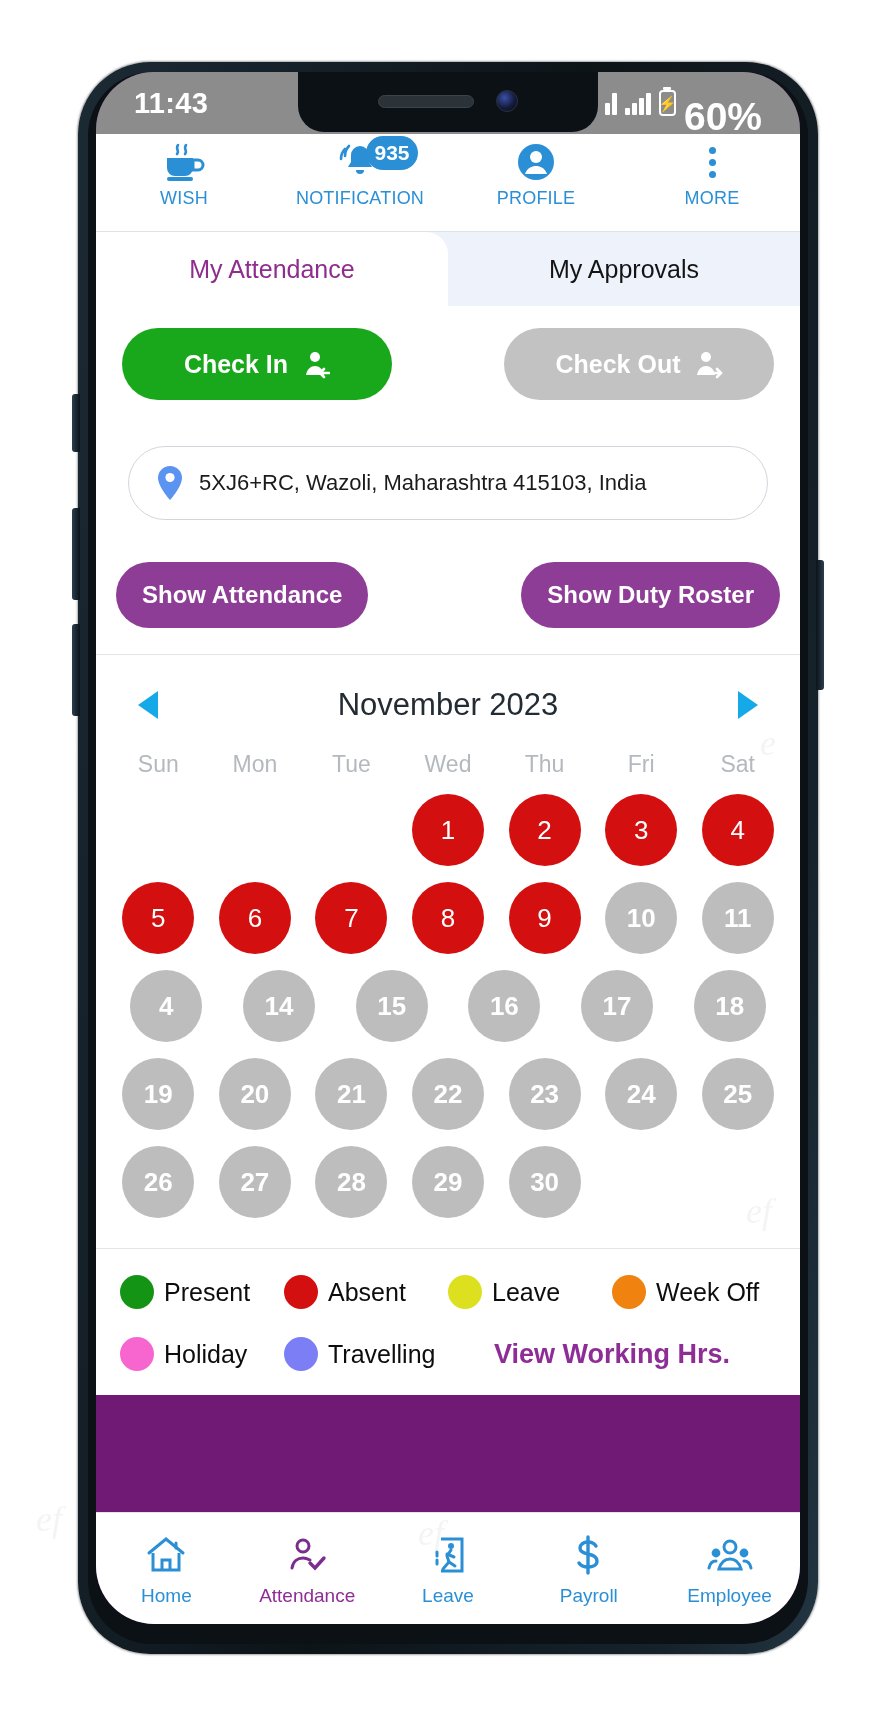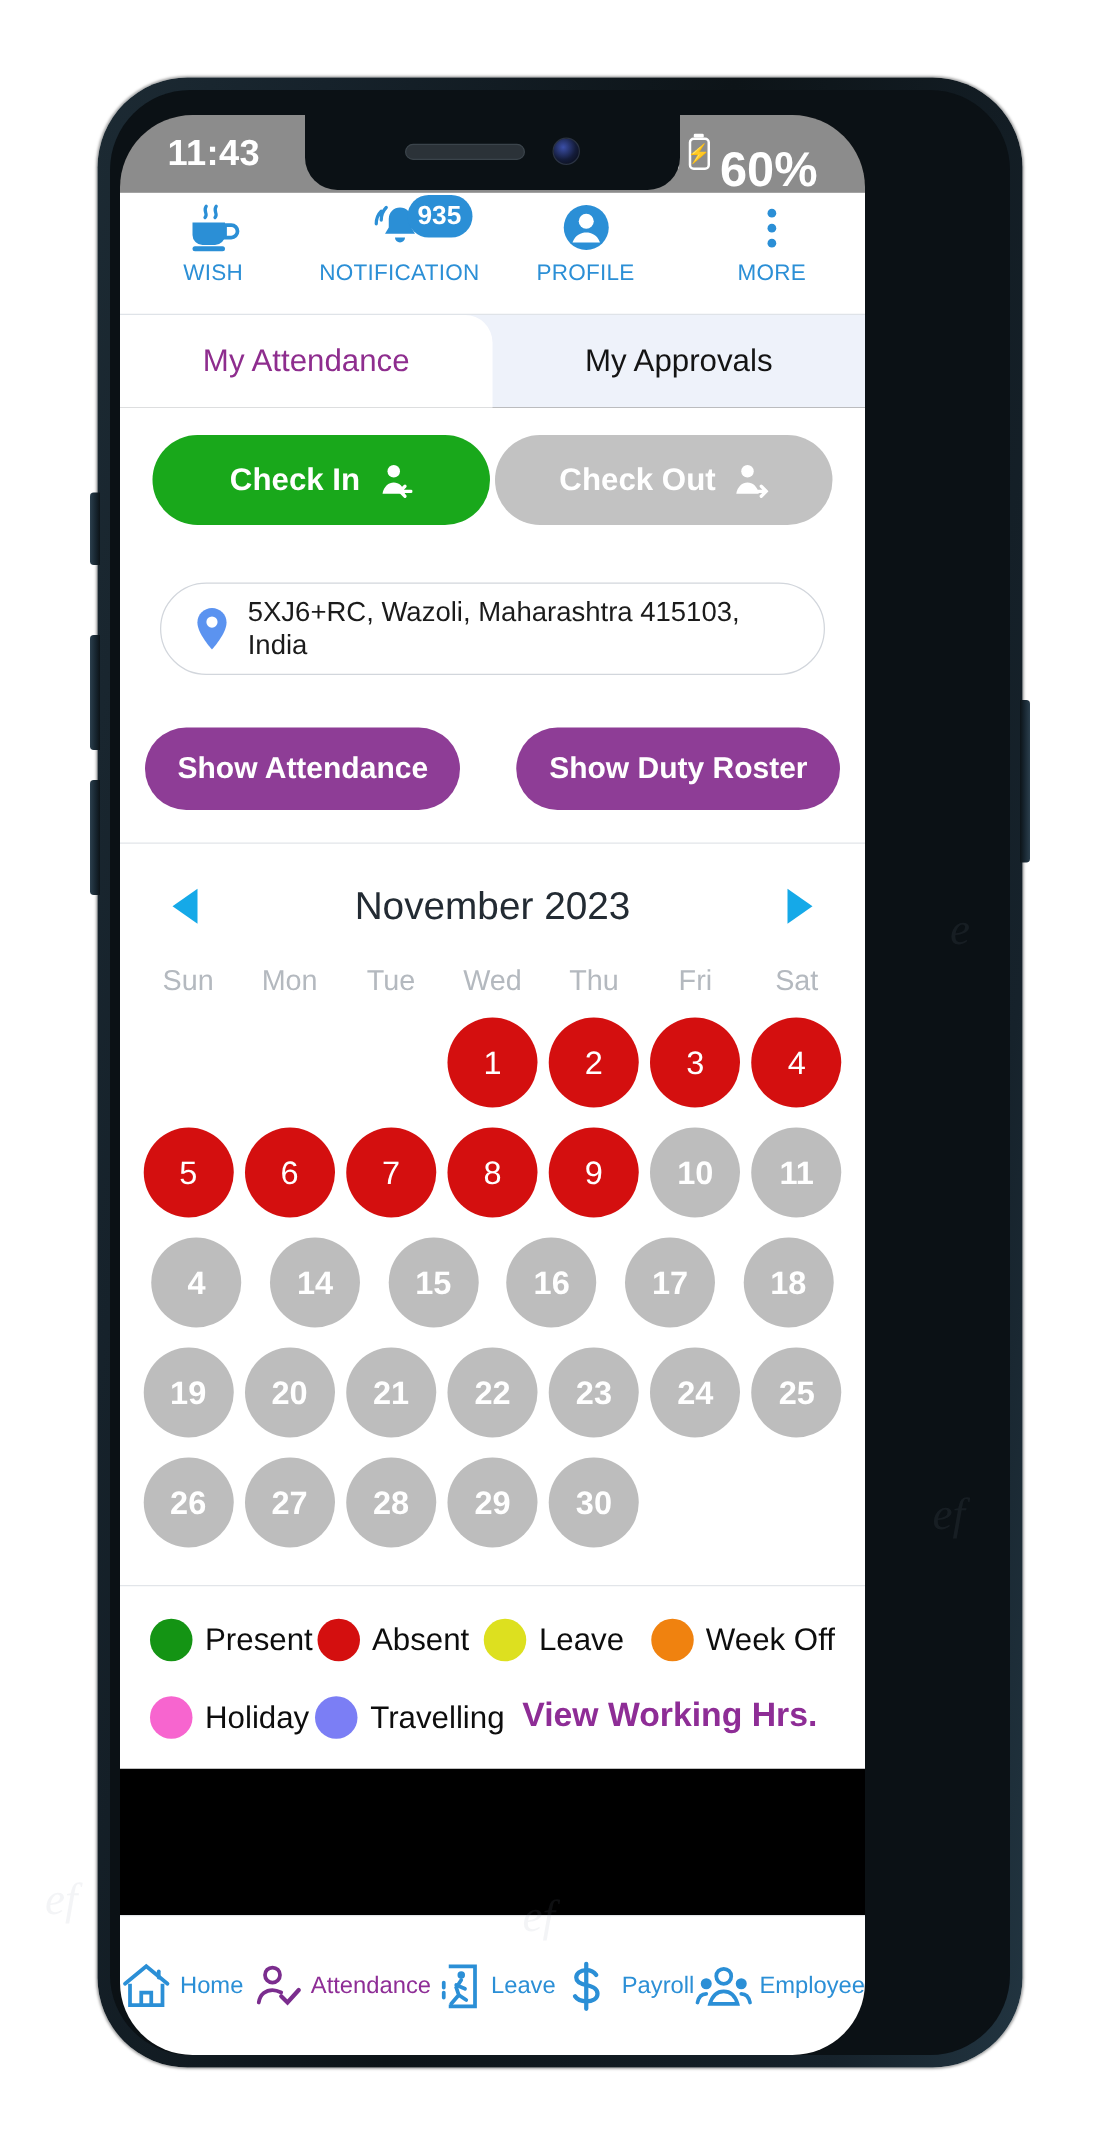--- a/index.html
+++ b/index.html
@@ -22,24 +22,24 @@
   }
   .phone-inner-bezel {
     position: absolute;
     left: 88px; top: 72px;
     width: 720px; height: 1572px;
     border-radius: 64px;
     background: #0b1115;
   }
   .screen {
     position: absolute;
-    left: 96px; top: 92px;
-    width: 596px; height: 1552px;
+    left: 96px; top: 72px;
+    width: 704px; height: 1552px;
     border-radius: 58px;
-    background: #000000;
+    background: #701a75;
     overflow: hidden;
   }
 
   
   .side-btn {
     position: absolute;
     background: linear-gradient(90deg, #2b3f4d, #16242e 60%, #0c1317);
     border-radius: 3px 0 0 3px;
     left: 72px;
   }
@@ -225,40 +225,40 @@
     display: flex; align-items: center; justify-content: center;
     font-size: 26px; color: #ffffff; cursor: pointer;
     border: none; font-family: "Liberation Sans", sans-serif;
   }
   .day.empty { background: transparent; cursor: default; }
   .day.absent { background: #d40f0f; }
   .day.none { background: #bdbdbd; font-weight: bold; }
 
   
   .legend { border-top: 1px solid #e2e5e9; padding: 26px 24px 14px 24px; }
-  .legend-row { display: flex; align-items: flex-start; margin-bottom: 28px; }
+  .legend-row { display: flex; align-items: center; margin-bottom: 28px; }
   .legend-row:last-child { margin-bottom: 10px; }
   .leg-item { display: flex; align-items: center; gap: 10px; flex: 1; }
   .dot { width: 34px; height: 34px; border-radius: 50%; flex: none; }
   .leg-label { font-size: 25px; color: #0d0d0d; white-space: nowrap; }
   .view-hrs {
     font-size: 27px; font-weight: bold; color: #8e2d96;
     flex: 2; text-align: center; cursor: pointer;
   }
 
   
   .bottom-nav {
     position: absolute; left: 0; bottom: 0;
     width: 100%; height: 112px;
     background: #fff;
     border-top: 1px solid #e2e5e9;
     display: flex; align-items: center;
   }
   .nav-item {
-    flex: 1; display: flex; flex-direction: row;
+    flex: 1; display: flex; flex-direction: column;
     align-items: center; gap: 6px; cursor: pointer;
   }
   .nav-ico { height: 48px; display: flex; align-items: center; justify-content: center; }
   .nav-label { font-size: 19px; color: #2b8fd6; }
   .nav-item.active .nav-label { color: #8e2d96; }
 
   
   .wm {
     position: absolute; color: rgba(140,150,170,0.10);
     font-size: 36px; font-family: "Liberation Serif", serif;

